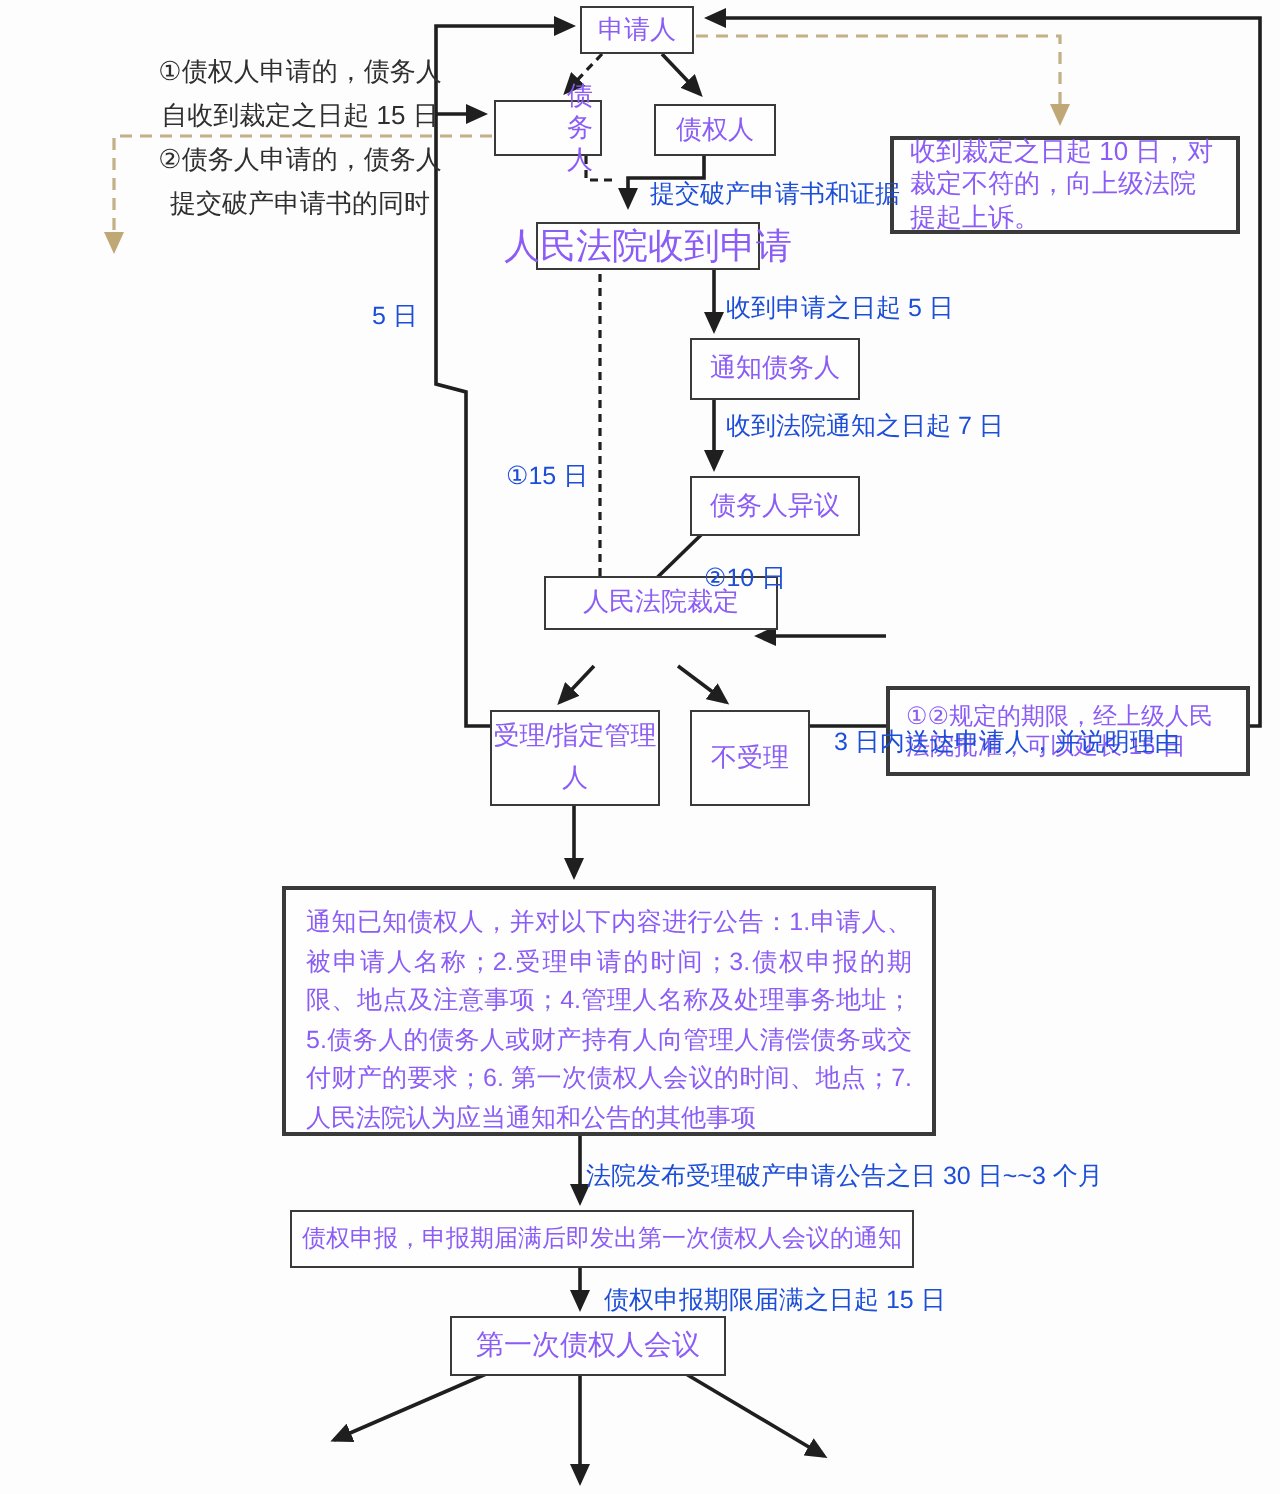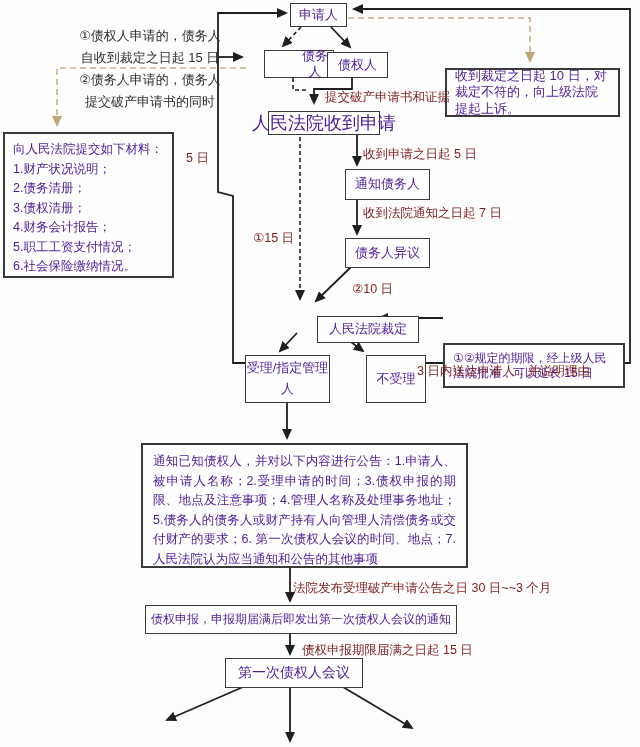--- a/index.html
+++ b/index.html
@@ -4,24 +4,24 @@
 <style>
   html,body{margin:0;padding:0;background:#ffffff;}
   #stage{
     position:relative;width:640px;height:747px;background:#fdfdfd;overflow:hidden;
     font-family:"Liberation Sans","DejaVu Sans",sans-serif;color:#2f2f2f;
   }
   #wires{position:absolute;left:0;top:0;width:640px;height:747px;}
   .box{
     position:absolute;border:1.5px solid #3a3a3a;background:#fefefe;
     display:flex;align-items:center;justify-content:center;text-align:center;
-    font-size:13px;line-height:1.25;box-sizing:border-box;color:#4c1d95;
+    font-size:13px;line-height:1.25;box-sizing:border-box;color:#8b5cf6;
   }
   .box.thick{border-width:2px;}
-  .lbl{position:absolute;white-space:nowrap;font-size:12.5px;color:#7f1d1d;}
+  .lbl{position:absolute;white-space:nowrap;font-size:12.5px;color:#1d4ed8;}
   .note{position:absolute;font-size:13px;color:#2f2f2f;}
   .note .ln{line-height:22px;text-align:center;white-space:nowrap;}
   .mat{display:block;text-align:left;padding:6px 8px;font-size:12.5px;}
   .mat .ln{line-height:19.5px;white-space:nowrap;}
   .bigtext{display:block;text-align:justify;padding:7px 10px;font-size:12.5px;line-height:19.5px;}
   .nowrap{white-space:nowrap;}
 </style>
 </head>
 <body>
 
@@ -79,53 +79,44 @@
     <g stroke="#c2b087" stroke-width="1.6" fill="none" stroke-dasharray="6 4">
 
       <polyline points="246,68 57,68 57,125" marker-end="url(#mt)"></polyline>
 
       <polyline points="348,18 530,18 530,61" marker-end="url(#mt)"></polyline>
     </g>
   </svg>
 
   <div class="box" style="left:290px;top:3px;width:57px;height:24px;">申请人</div>
 
-  <div class="box" style="left:264px;top:50px;width:70px;height:28px;padding-left:32px;">债务人</div>
+  <div class="box" style="left:247px;top:50px;width:54px;height:28px;padding-left:32px;">债务人</div>
 
   <div class="box" style="left:327px;top:52px;width:61px;height:26px;">债权人</div>
 
   <div class="box nowrap" style="left:268px;top:111px;width:112px;height:24px;font-size:18px;">人民法院收到申请</div>
 
   <div class="box" style="left:345px;top:169px;width:85px;height:31px;">通知债务人</div>
 
   <div class="box" style="left:345px;top:238px;width:85px;height:30px;text-align:center;">债务人异议</div>
 
-  <div class="box" style="left:272px;top:316px;width:102px;height:27px;margin-left:45px;">人民法院裁定</div>
+  <div class="box" style="left:272px;top:288px;width:117px;height:27px;">人民法院裁定</div>
 
   <div class="box" style="left:245px;top:355px;width:85px;height:48px;line-height:1.6;">受理/指定管理人</div>
 
-  <div class="box" style="left:345px;top:355px;width:60px;height:48px;margin-left:21px;">不受理</div>
+  <div class="box" style="left:345px;top:355px;width:60px;height:48px;">不受理</div>
 
   <div class="box nowrap" style="left:145px;top:605px;width:312px;height:29px;font-size:12px;">债权申报，申报期届满后即发出第一次债权人会议的通知</div>
 
   <div class="box" style="left:225px;top:658px;width:138px;height:30px;font-size:14px;">第一次债权人会议</div>
 
   <div class="box thick" style="left:445px;top:68px;width:175px;height:49px;padding:3px 8px;text-align:left;">收到裁定之日起 10 日，对裁定不符的，向上级法院提起上诉。</div>
 
   <div class="box thick" style="left:443px;top:298px;width:182px;height:45px;padding:3px 8px;text-align:left;font-size:12px;margin-top:45px;">①②规定的期限，经上级人民法院批准，可以延长 15 日</div>
 
-  <div class="box thick mat" style="left:3px;top:132px;width:171px;height:146px;">
-    <div class="ln">向人民法院提交如下材料：</div>
-    <div class="ln">1.财产状况说明；</div>
-    <div class="ln">2.债务清册；</div>
-    <div class="ln">3.债权清册；</div>
-    <div class="ln">4.财务会计报告；</div>
-    <div class="ln">5.职工工资支付情况；</div>
-    <div class="ln">6.社会保险缴纳情况。</div>
-  </div>
 
   <div class="box thick bigtext" style="left:141px;top:443px;width:327px;height:125px;">通知已知债权人，并对以下内容进行公告：1.申请人、被申请人名称；2.受理申请的时间；3.债权申报的期限、地点及注意事项；4.管理人名称及处理事务地址；5.债务人的债务人或财产持有人向管理人清偿债务或交付财产的要求；6. 第一次债权人会议的时间、地点；7. 人民法院认为应当通知和公告的其他事项</div>
 
   <div class="note" style="left:70px;top:25px;width:160px;">
     <div class="ln">①债权人申请的，债务人</div>
     <div class="ln">自收到裁定之日起 15 日</div>
     <div class="ln">②债务人申请的，债务人</div>
     <div class="ln">提交破产申请书的同时</div>
   </div>
 

